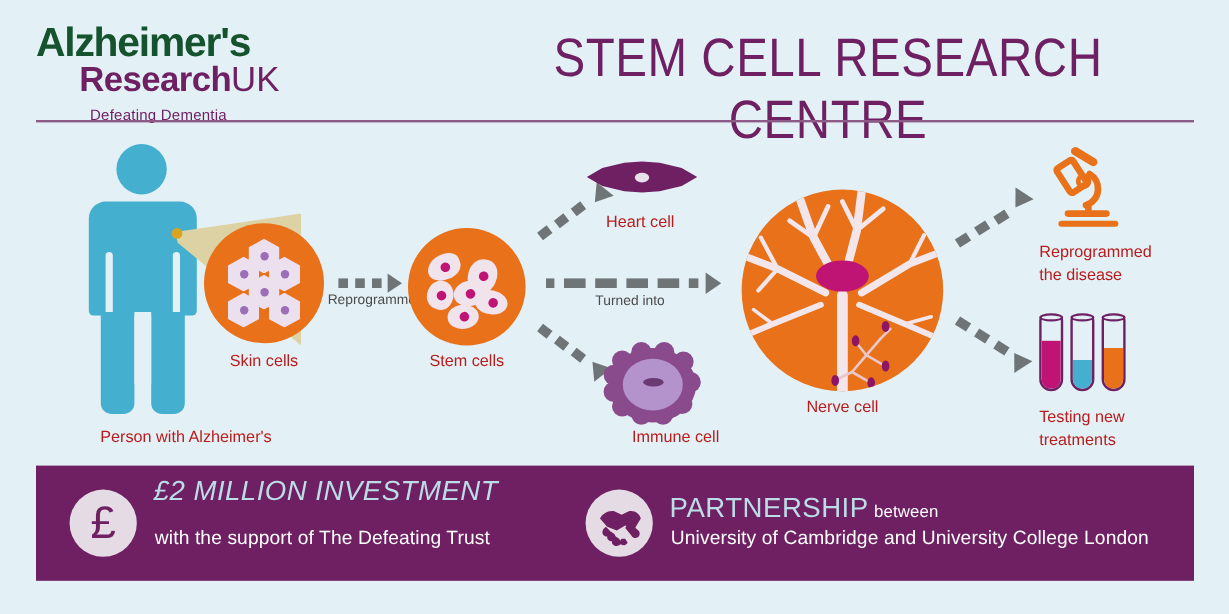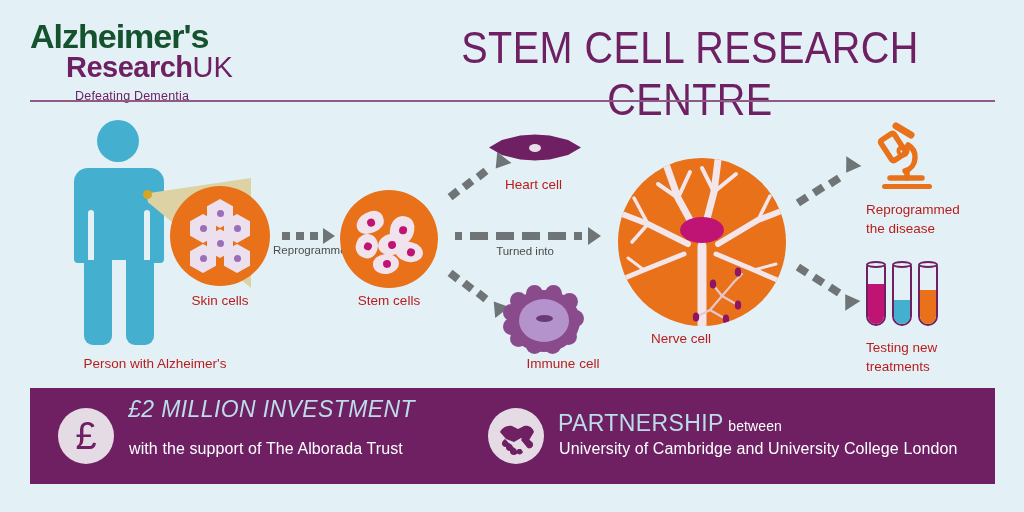--- a/index.html
+++ b/index.html
@@ -254,21 +254,21 @@
       </g>
       <g fill="#8e1464">
         <ellipse cx="120" cy="114" rx="3.2" ry="4.6"></ellipse>
         <ellipse cx="95" cy="126" rx="3.2" ry="4.6"></ellipse>
         <ellipse cx="120" cy="147" rx="3.2" ry="4.6"></ellipse>
         <ellipse cx="108" cy="161" rx="3.2" ry="4.6"></ellipse>
         <ellipse cx="78" cy="159" rx="3.2" ry="4.6"></ellipse>
       </g>
     </svg>
   </div>
-  <div class="lbl c" style="left:601px;top:330px;width:160px;">Nerve cell</div>
+  <div class="lbl c" style="left:622px;top:330px;width:160px;">Nerve cell</div>
 
   <div>
     <div class="dash" style="left:797px;top:196px;width:11px;height:8px;transform:rotate(-33deg);"></div>
     <div class="dash" style="left:813px;top:186px;width:11px;height:8px;transform:rotate(-33deg);"></div>
     <div class="dash" style="left:829px;top:177px;width:11px;height:8px;transform:rotate(-33deg);"></div>
     <div class="tri" style="left:841px;top:160px;border-width:14px 9px 0 9px;border-color:#6f7577 transparent transparent transparent;transform:rotate(33deg);"></div>
   </div>
 
   <div class="scope">
     <svg width="62" height="72" viewBox="0 0 62 72">
@@ -313,21 +313,21 @@
     <div>Testing new</div>
     <div>treatments</div>
   </div>
 
   <div class="banner">
 
     <div class="bcirc" style="left:28px;">
       <div class="pound">£</div>
     </div>
     <div class="bhead" style="left:98px;top:8px;font-style:italic;">£2 MILLION INVESTMENT</div>
-    <div class="bsub" style="left:99px;top:52px;">with the support of The Alborada Trust</div>
+    <div class="bsub" style="left:99px;top:52px;">with the support of The Defeating Trust</div>
 
     <div class="bcirc" style="left:458px;">
       <svg width="56" height="56" viewBox="0 0 56 56">
         <g fill="#6e2063">
           <path d="M12 24 C14 20 19 17 24 18 L30 21 L36 18 C41 17 45 20 46 24 L40 34 L33 30 L26 34 L18 31 Z"></path>
           <path d="M17 31 C14 33 13 36 15 38 C17 40 20 39 22 37 L20 34 Z"></path>
           <path d="M21 35 C18 37 17 40 19 42 C21 44 24 43 26 41 L24 37 Z"></path>
           <path d="M25 39 C22 41 21 44 23 46 C25 48 28 47 30 45 L28 41 Z"></path>
           <path d="M30 41 C28 43 28 45 30 46 C32 47 34 46 35 44 L33 41 Z"></path>
           <path d="M36 27 L44 34 C46 36 45 39 43 40 C41 41 39 40 38 38 L33 32 Z"></path>

